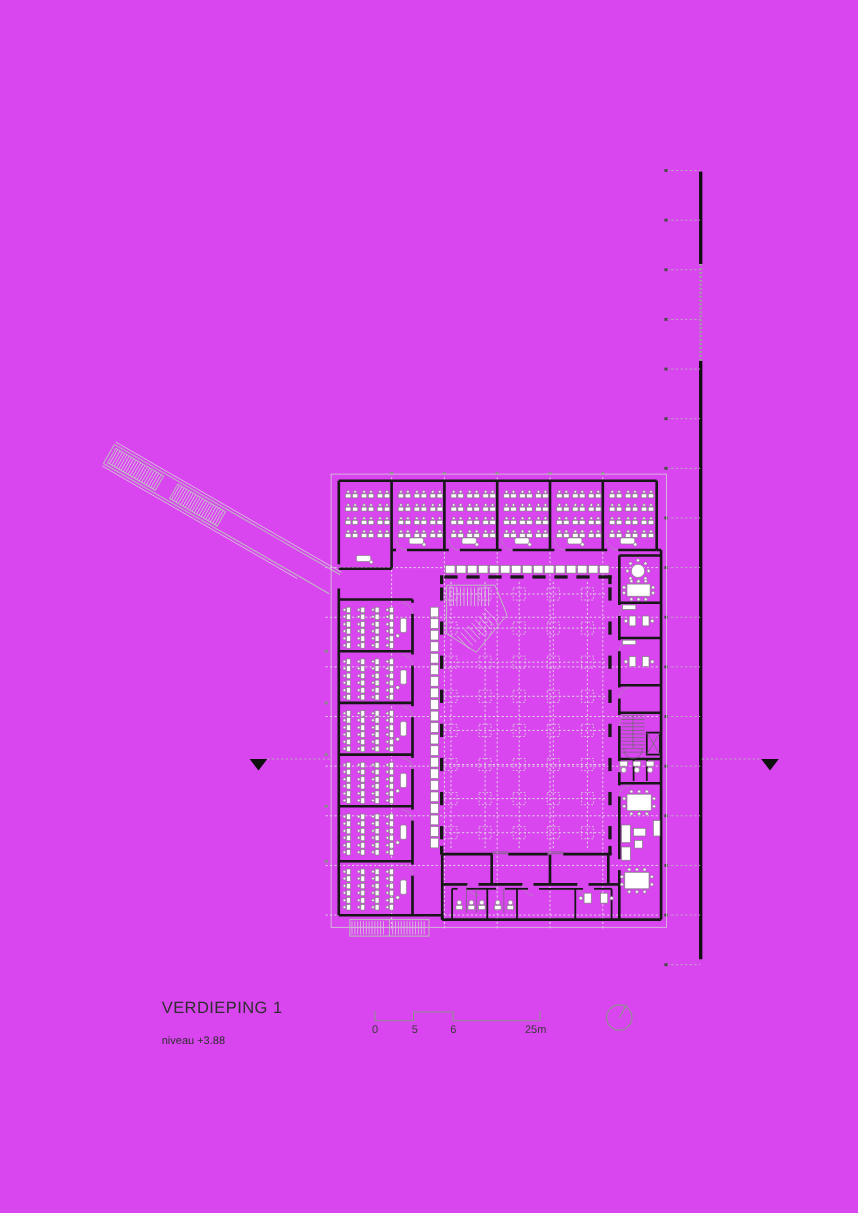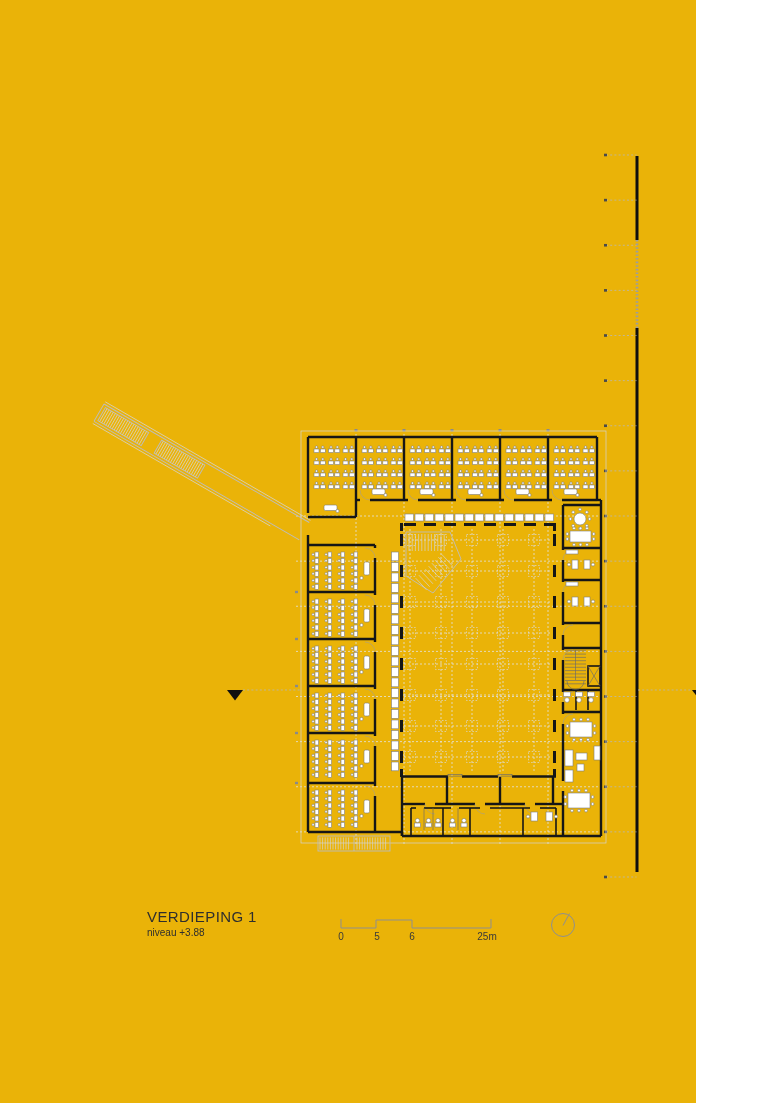--- a/index.html
+++ b/index.html
@@ -1,16 +1,16 @@
 <!DOCTYPE html>
 <html style="--wall: #161616; --text: #2e2e2e;"><head>
 <meta charset="utf-8">
 <style>
   html,body{margin:0;padding:0;background:#fff;}
-  .screen{position:relative;width:696px;height:1103px;background:#eab308;overflow:hidden;
+  .screen{position:relative;width:780px;height:1103px;background:#d946ef;overflow:hidden;
           font-family:"Liberation Sans",sans-serif;}
   svg{position:absolute;left:0;top:0;}
   
   .w  {stroke:var(--wall,#161616);stroke-width:2.4;fill:none;stroke-linecap:butt;}
   .w2 {stroke:var(--wall,#161616);stroke-width:1.6;fill:none;}
   .wf {fill:var(--wall,#161616);stroke:none;}
   .t  {stroke:#6a6a6a;stroke-width:.65;fill:none;}
   .f  {stroke:#7d7d7d;stroke-width:.6;fill:#fff;}
   .lg {stroke:#bdbdbd;stroke-width:.9;fill:none;}
   .lg2{stroke:#d4d4d4;stroke-width:.7;fill:none;}
@@ -20,21 +20,21 @@
   .bl {stroke:#0f0f0f;stroke-width:3;fill:none;}
   .bld{stroke:#9d9d9d;stroke-width:2.6;fill:none;stroke-dasharray:1.6 2;}
   .mk {fill:#4a4a4a;}
   .mk2{fill:#8a8a8a;}
   .sc {stroke:#8f8f8f;stroke-width:1;fill:none;}
   .door{stroke:#9c9c9c;stroke-width:.55;fill:none;}
   .tri{fill:#0f0f0f;}
 
   .titleblock{position:absolute;left:147px;top:908px;color:var(--text,#2e2e2e);}
   .titleblock .t1{font-size:15px;letter-spacing:.4px;font-weight:400;}
-  .titleblock .t2{font-size:10px;margin-top:2px;}
+  .titleblock .t2{font-size:10px;margin-top:16px;}
   .scale-labels span{position:absolute;top:931px;transform:translateX(-50%);
                      font-size:10px;color:#3a3a3a;}
 </style>
 </head>
 <body>
 
 <div class="screen">
 
   <svg id="plan" width="780" height="1103" viewBox="0 0 780 1103">
       <g>

